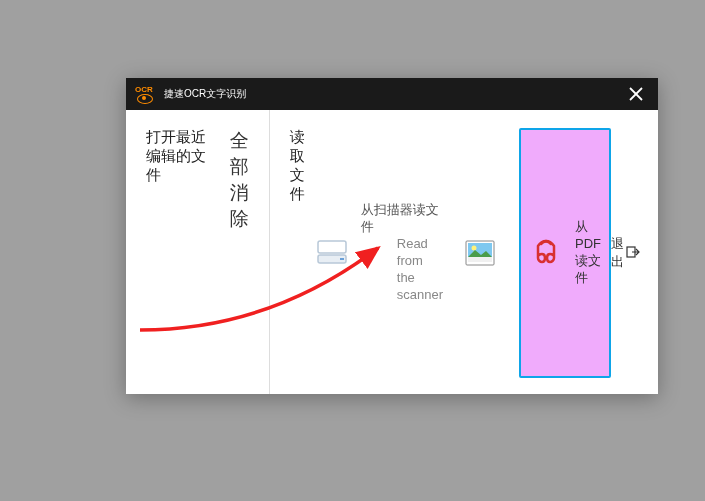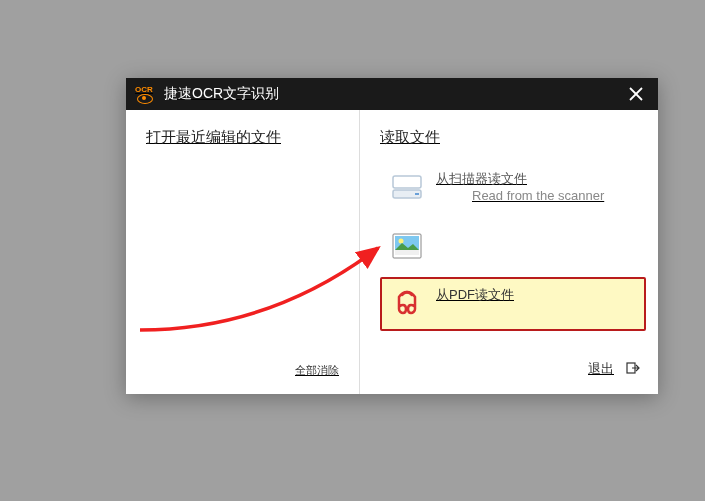--- a/index.html
+++ b/index.html
@@ -12,21 +12,20 @@
     overflow: hidden;
   }
   .dialog {
     position: absolute;
     left: 126px;
     top: 78px;
     width: 532px;
     height: 316px;
     background: #fff;
     box-shadow: 0 4px 20px rgba(0,0,0,0.3);
-    text-decoration: underline;
   }
   .titlebar {
     height: 32px;
     background: #1a1a1a;
     display: flex;
     align-items: center;
     padding: 0 6px;
     color: #fff;
   }
   .ocr-logo {
@@ -63,81 +62,81 @@
     content: "";
     position: absolute;
     width: 4px;
     height: 4px;
     background: #ff8c00;
     border-radius: 50%;
     left: 5px;
     top: 2px;
   }
   .title-text {
-    font-size: 14px;
+    font-size: 10px;
     flex: 1;
   }
   .close-btn {
     width: 32px;
     height: 32px;
     display: flex;
     align-items: center;
     justify-content: center;
     cursor: pointer;
     font-size: 18px;
     color: #fff;
   }
   .content {
     display: flex;
     height: calc(100% - 32px);
   }
   .left-panel {
     width: 234px;
     border-right: 1px solid #ddd;
     display: flex;
-    flex-direction: column;
+    flex-direction: row;
     padding: 18px 20px 12px 20px;
   }
   .left-title {
     font-size: 15px;
     color: #222;
     font-weight: normal;
   }
   .left-spacer { flex: 1; }
   .left-footer {
     text-align: right;
-    font-size: 11px;
+    font-size: 19px;
     color: #333;
     cursor: pointer;
     padding-bottom: 4px;
   }
   .right-panel {
     flex: 1;
     display: flex;
-    flex-direction: column;
+    flex-direction: row;
     padding: 18px 12px 12px 20px;
   }
   .right-title {
     font-size: 15px;
     color: #222;
     margin-bottom: 14px;
   }
   .option {
     display: flex;
-    align-items: flex-start;
+    align-items: center;
     padding: 8px 8px;
     cursor: pointer;
     border: 2px solid transparent;
     border-radius: 2px;
     margin-bottom: 4px;
     position: relative;
   }
   .option.highlighted {
-    border: 2px solid #b91c1c;
-    background: #fef9c3;
+    border: 2px solid #0ea5e9;
+    background: #f0abfc;
   }
   .option-icon {
     width: 34px;
     height: 34px;
     margin-right: 12px;
     flex-shrink: 0;
     display: flex;
     align-items: center;
     justify-content: center;
   }
@@ -163,21 +162,21 @@
   .right-footer {
     text-align: right;
     font-size: 13px;
     color: #333;
     cursor: pointer;
     padding-right: 6px;
     padding-bottom: 4px;
     display: flex;
     justify-content: flex-end;
     align-items: center;
-    gap: 12px;
+    gap: 2px;
   }
   .exit-icon {
     display: inline-block;
   }
   
   .scanner-svg { width: 32px; height: 28px; }
   .image-svg { width: 30px; height: 26px; }
   .pdf-svg { width: 30px; height: 30px; }
   
   .arrow {

